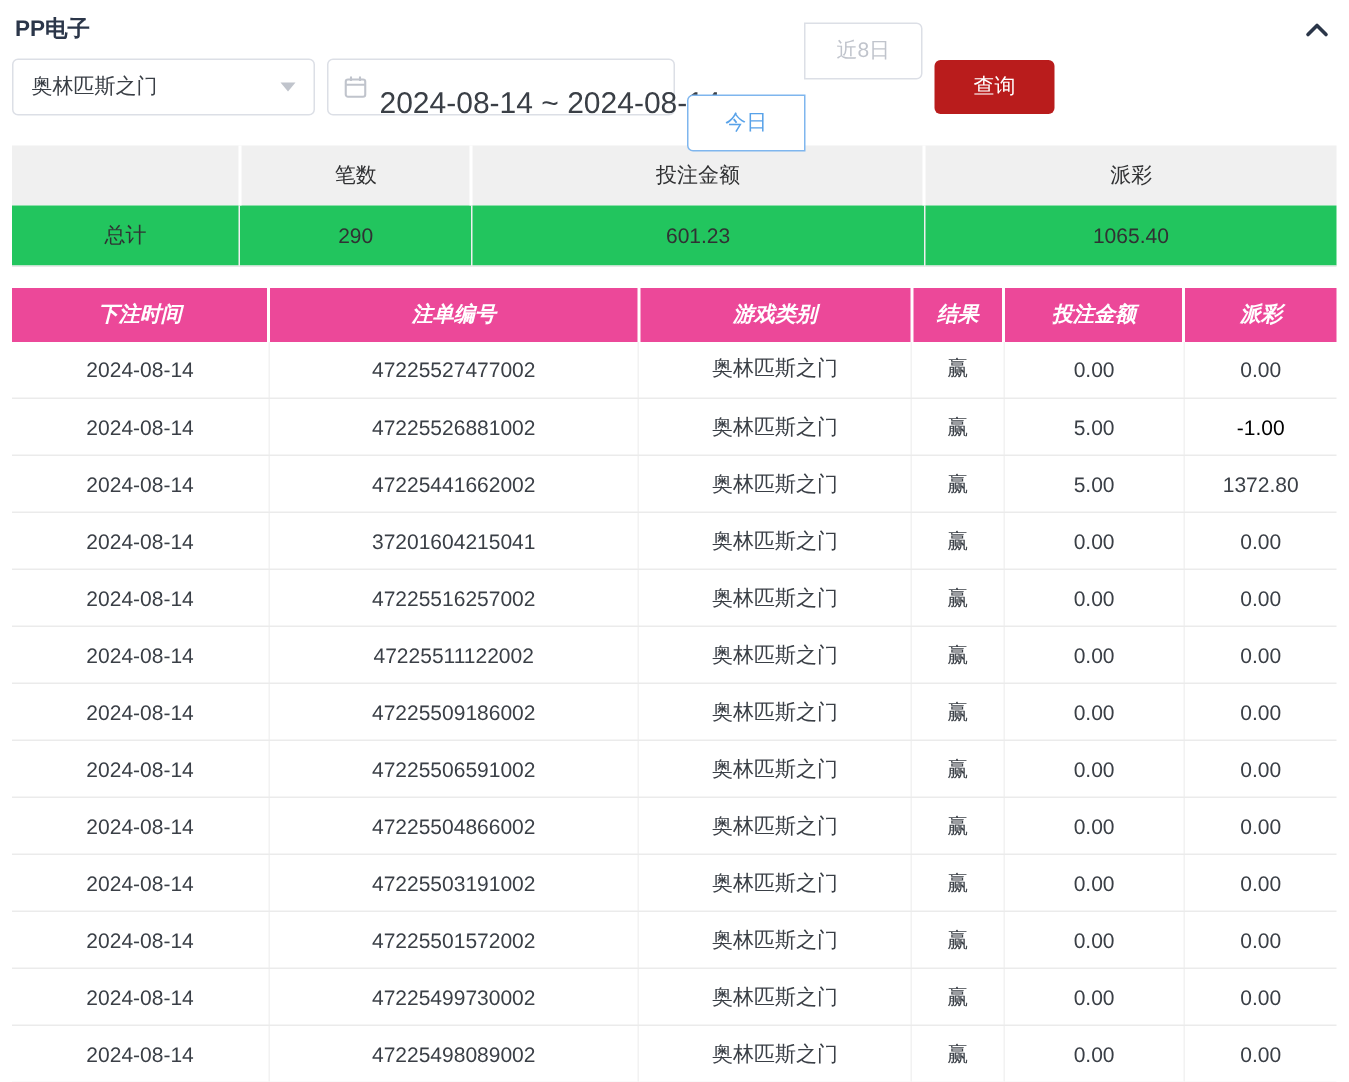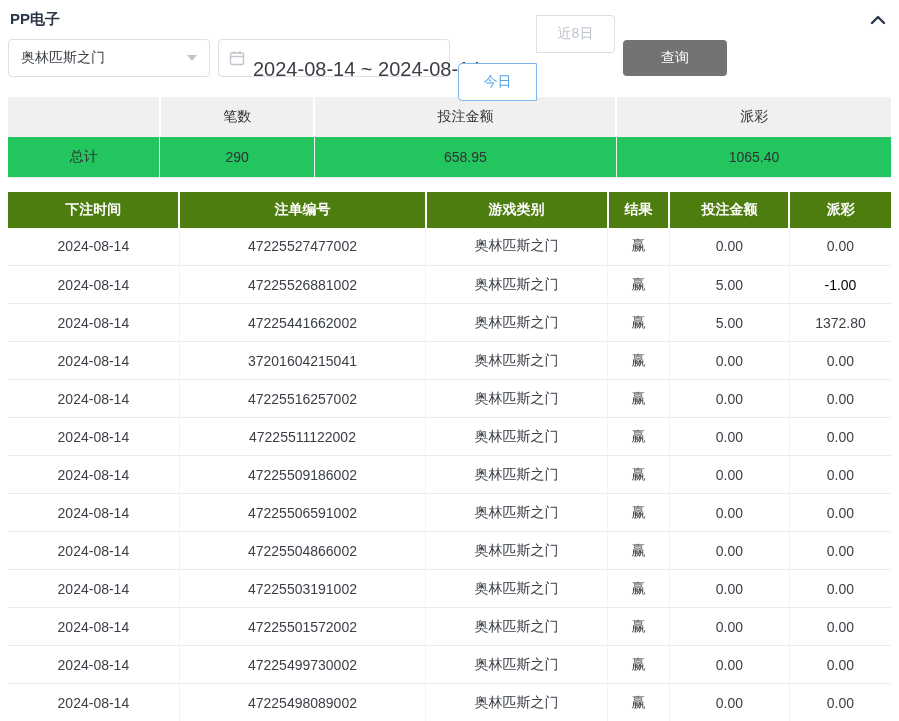--- a/index.html
+++ b/index.html
@@ -47,22 +47,22 @@
     width: 79px; height: 38px;
     background: #fff; border: 1px solid #dcdfe6;
     color: #c0c4cc; font-size: 14px; cursor: pointer;
     margin-left: -1px; padding: 0;
     font-family: inherit;
   }
   .seg-btn:first-child { margin-left: 0; border-radius: 4px 0 0 4px; margin-top: 48px; }
   .seg-btn:last-child { border-radius: 0 4px 4px 0; }
   .seg-btn.active { border-color: #7fb6ee; color: #58a2e9; position: relative; z-index: 2; }
   .query-btn {
-    width: 104px; height: 36px;
-    background: #737373; border: none; border-radius: 4px;
+    width: 80px; height: 36px;
+    background: #b91c1c; border: none; border-radius: 4px;
     color: #fff; font-size: 14px; cursor: pointer;
     font-family: inherit;
   }
 
   
   table { border-collapse: collapse; width: 100%; table-layout: fixed; }
   .summary-tbl { margin-top: 20px; }
   .summary-tbl th {
     background: #f0f0f0; height: 40px;
     font-size: 14px; font-weight: normal; color: #303133;
@@ -72,23 +72,23 @@
   .summary-tbl td {
     height: 40px; text-align: center; font-size: 14px; color: #303133;
     border-right: 1px solid #f0f0f0; border-bottom: 1px solid #e8e8e8;
     background: #22c55e;
   }
   .summary-tbl td:last-child { border-right: none; }
 
   
   .bet-tbl { margin-top: 14px; }
   .bet-tbl th {
-    background: #4d7c0f; height: 36px;
+    background: #ec4899; height: 36px;
     color: #fff; font-size: 14px; font-weight: bold;
-    border-right: 2px solid #fff; text-align: center;
+    border-right: 2px solid #fff; text-align: center; font-style: italic;
   }
   .bet-tbl th:last-child { border-right: none; }
   .bet-tbl td {
     height: 38px; text-align: center;
     font-size: 14px; color: #3a3f46;
     border-right: 1px solid #f2f2f2; border-bottom: 1px solid #ebebeb;
     background: #fff; white-space: nowrap; overflow: hidden;
   }
   .bet-tbl td:last-child { border-right: none; }
   .bet-tbl td.neg { color: #000000; }
@@ -149,21 +149,21 @@
         <th></th>
         <th>笔数</th>
         <th>投注金额</th>
         <th>派彩</th>
       </tr>
     </thead>
     <tbody>
       <tr>
         <td>总计</td>
         <td>290</td>
-        <td>658.95</td>
+        <td>601.23</td>
         <td>1065.40</td>
       </tr>
     </tbody>
   </table>
 
   <table class="bet-tbl">
     <colgroup>
         <col style="width:19.4%">
         <col style="width:27.9%">
         <col style="width:20.6%">

